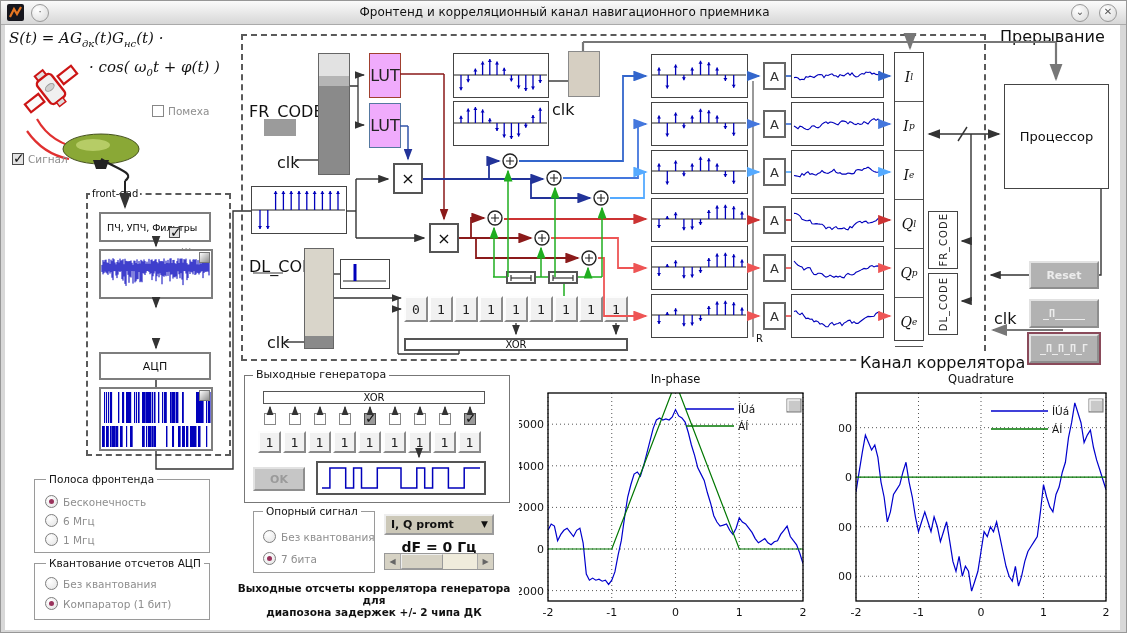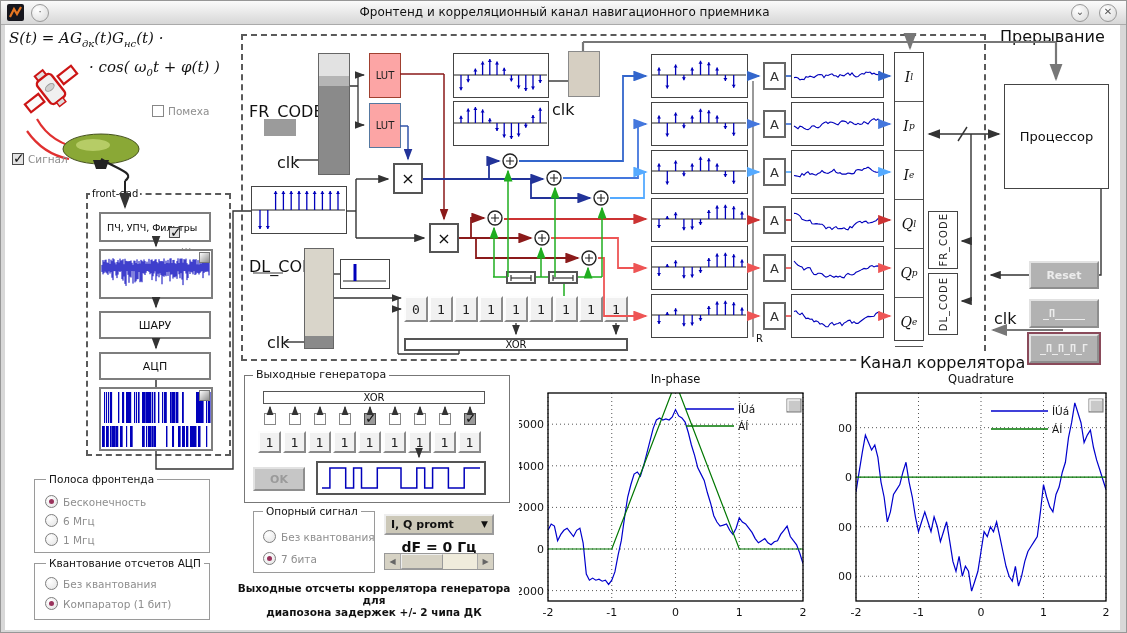--- a/index.html
+++ b/index.html
@@ -32,21 +32,21 @@
   .btn3d{background:#b2b2b2;border:2px outset #e2e2e2;color:#ececec;text-align:center;box-sizing:border-box;
          font-size:11px;font-weight:bold;}
   .cell{position:absolute;background:#f1f1f1;border:2px solid;border-color:#fdfdfd #8a8a8a #8a8a8a #fdfdfd;
         font-family:"DejaVu Sans Mono",monospace;font-size:13px;display:flex;align-items:center;
         justify-content:center;color:#222;box-sizing:border-box;}
   .accbox{position:absolute;width:23px;height:28px;background:#fff;border:2px solid #666;display:flex;
           align-items:center;justify-content:center;font-size:13px;color:#333;box-sizing:border-box;}
   .outcell{height:48px;border-bottom:1px solid #555;display:flex;align-items:center;justify-content:center;
            font-family:"DejaVu Serif",serif;font-style:italic;font-size:14px;color:#111;}
   .outcell sub{font-size:9px;}
-  .lut{display:flex;align-items:center;justify-content:center;background:#fca5a5;font-size:10px;color:#222;box-sizing:border-box;}
+  .lut{display:flex;align-items:center;justify-content:center;background:#f0abfc;font-size:16px;color:#222;box-sizing:border-box;}
   .cornerbtn{position:absolute;width:11px;height:11px;background:linear-gradient(135deg,#fbfbfb,#8f8f8f);
              border:1px solid #777;box-sizing:border-box;}
   .vtext{writing-mode:vertical-rl;transform:rotate(180deg);font-size:10px;letter-spacing:1px;color:#222;}
   .mathtxt{font-family:"DejaVu Serif",serif;font-style:italic;font-size:15px;color:#111;white-space:nowrap;}
   .mono{font-family:"DejaVu Sans Mono",monospace;}
   svg{display:block;}
 </style>
 </head>
 <body>
 
@@ -211,21 +211,20 @@
         <line x1="103" y1="9.970433370908722" x2="103" y2="21.9254605064968" stroke="#0000bb" stroke-width="1"></line>
         <line x1="104" y1="10.373441816773266" x2="104" y2="20.709472513231" stroke="#0000bb" stroke-width="1"></line>
         <line x1="105" y1="8.949534767307341" x2="105" y2="20.943251830860447" stroke="#0000bb" stroke-width="1"></line>
         <line x1="106" y1="10.008777689188719" x2="106" y2="20.330644791055985" stroke="#0000bb" stroke-width="1"></line>
         <line x1="107" y1="7.55693173292093" x2="107" y2="20.677553007527713" stroke="#0000bb" stroke-width="1"></line>
         <line x1="108" y1="12.015434216475114" x2="108" y2="24.411743949141574" stroke="#0000bb" stroke-width="1"></line>
       </svg>
     <div class="cornerbtn" style="right:1px;top:1px"></div>
   </div>
 
-  <div class="abs gbox blk" style="left:98px;top:310px;width:112px;height:28px">ШАРУ</div>
   <div class="abs gbox blk" style="left:98px;top:351px;width:112px;height:28px">АЦП</div>
 
   <div class="abs gbox" style="left:98px;top:386px;width:114px;height:64px">
     <svg id="bitsplot" width="110" height="60">
         <rect x="3" y="3" width="1.1411816906183958" height="31" fill="#0000bb"></rect>
         <rect x="5" y="3" width="1.0735417362302542" height="31" fill="#0000bb"></rect>
         <rect x="7" y="3" width="1.182414901908487" height="31" fill="#0000bb"></rect>
         <rect x="9" y="3" width="2.11655107839033" height="31" fill="#0000bb"></rect>
         <rect x="17" y="3" width="1.3327915128320456" height="31" fill="#0000bb"></rect>
         <rect x="21" y="3" width="2.154623616486788" height="31" fill="#0000bb"></rect>

